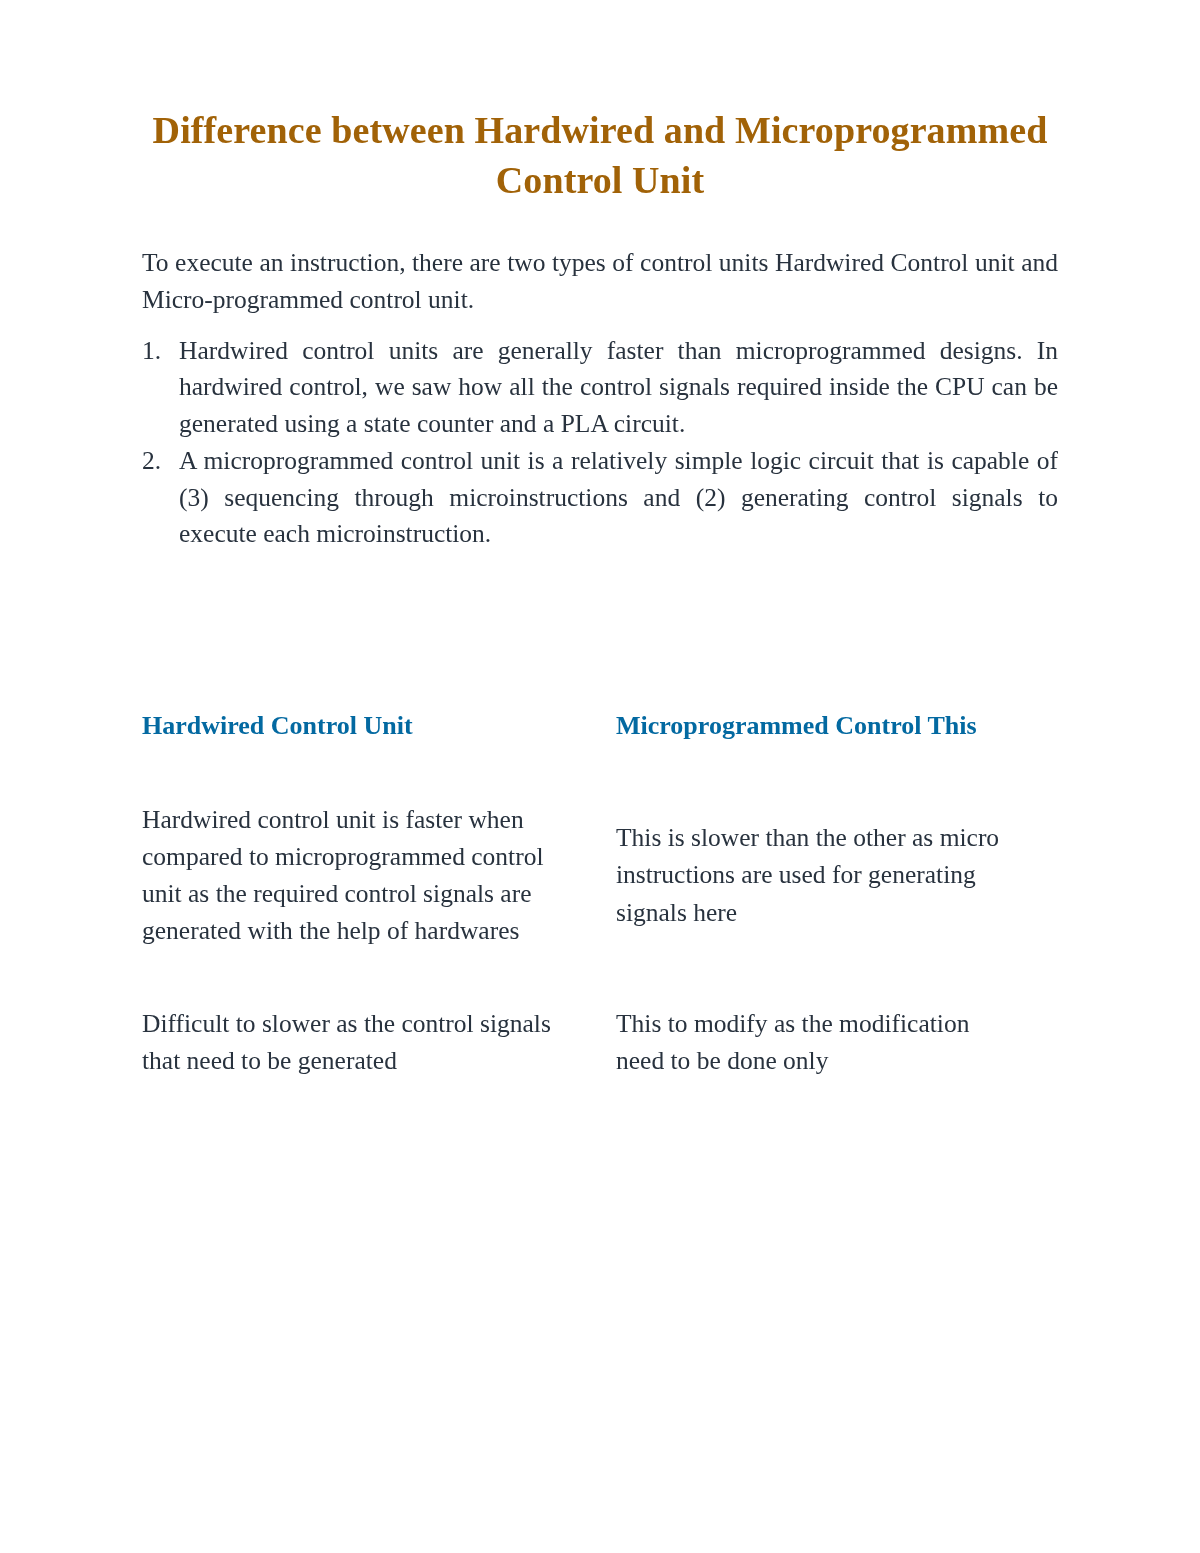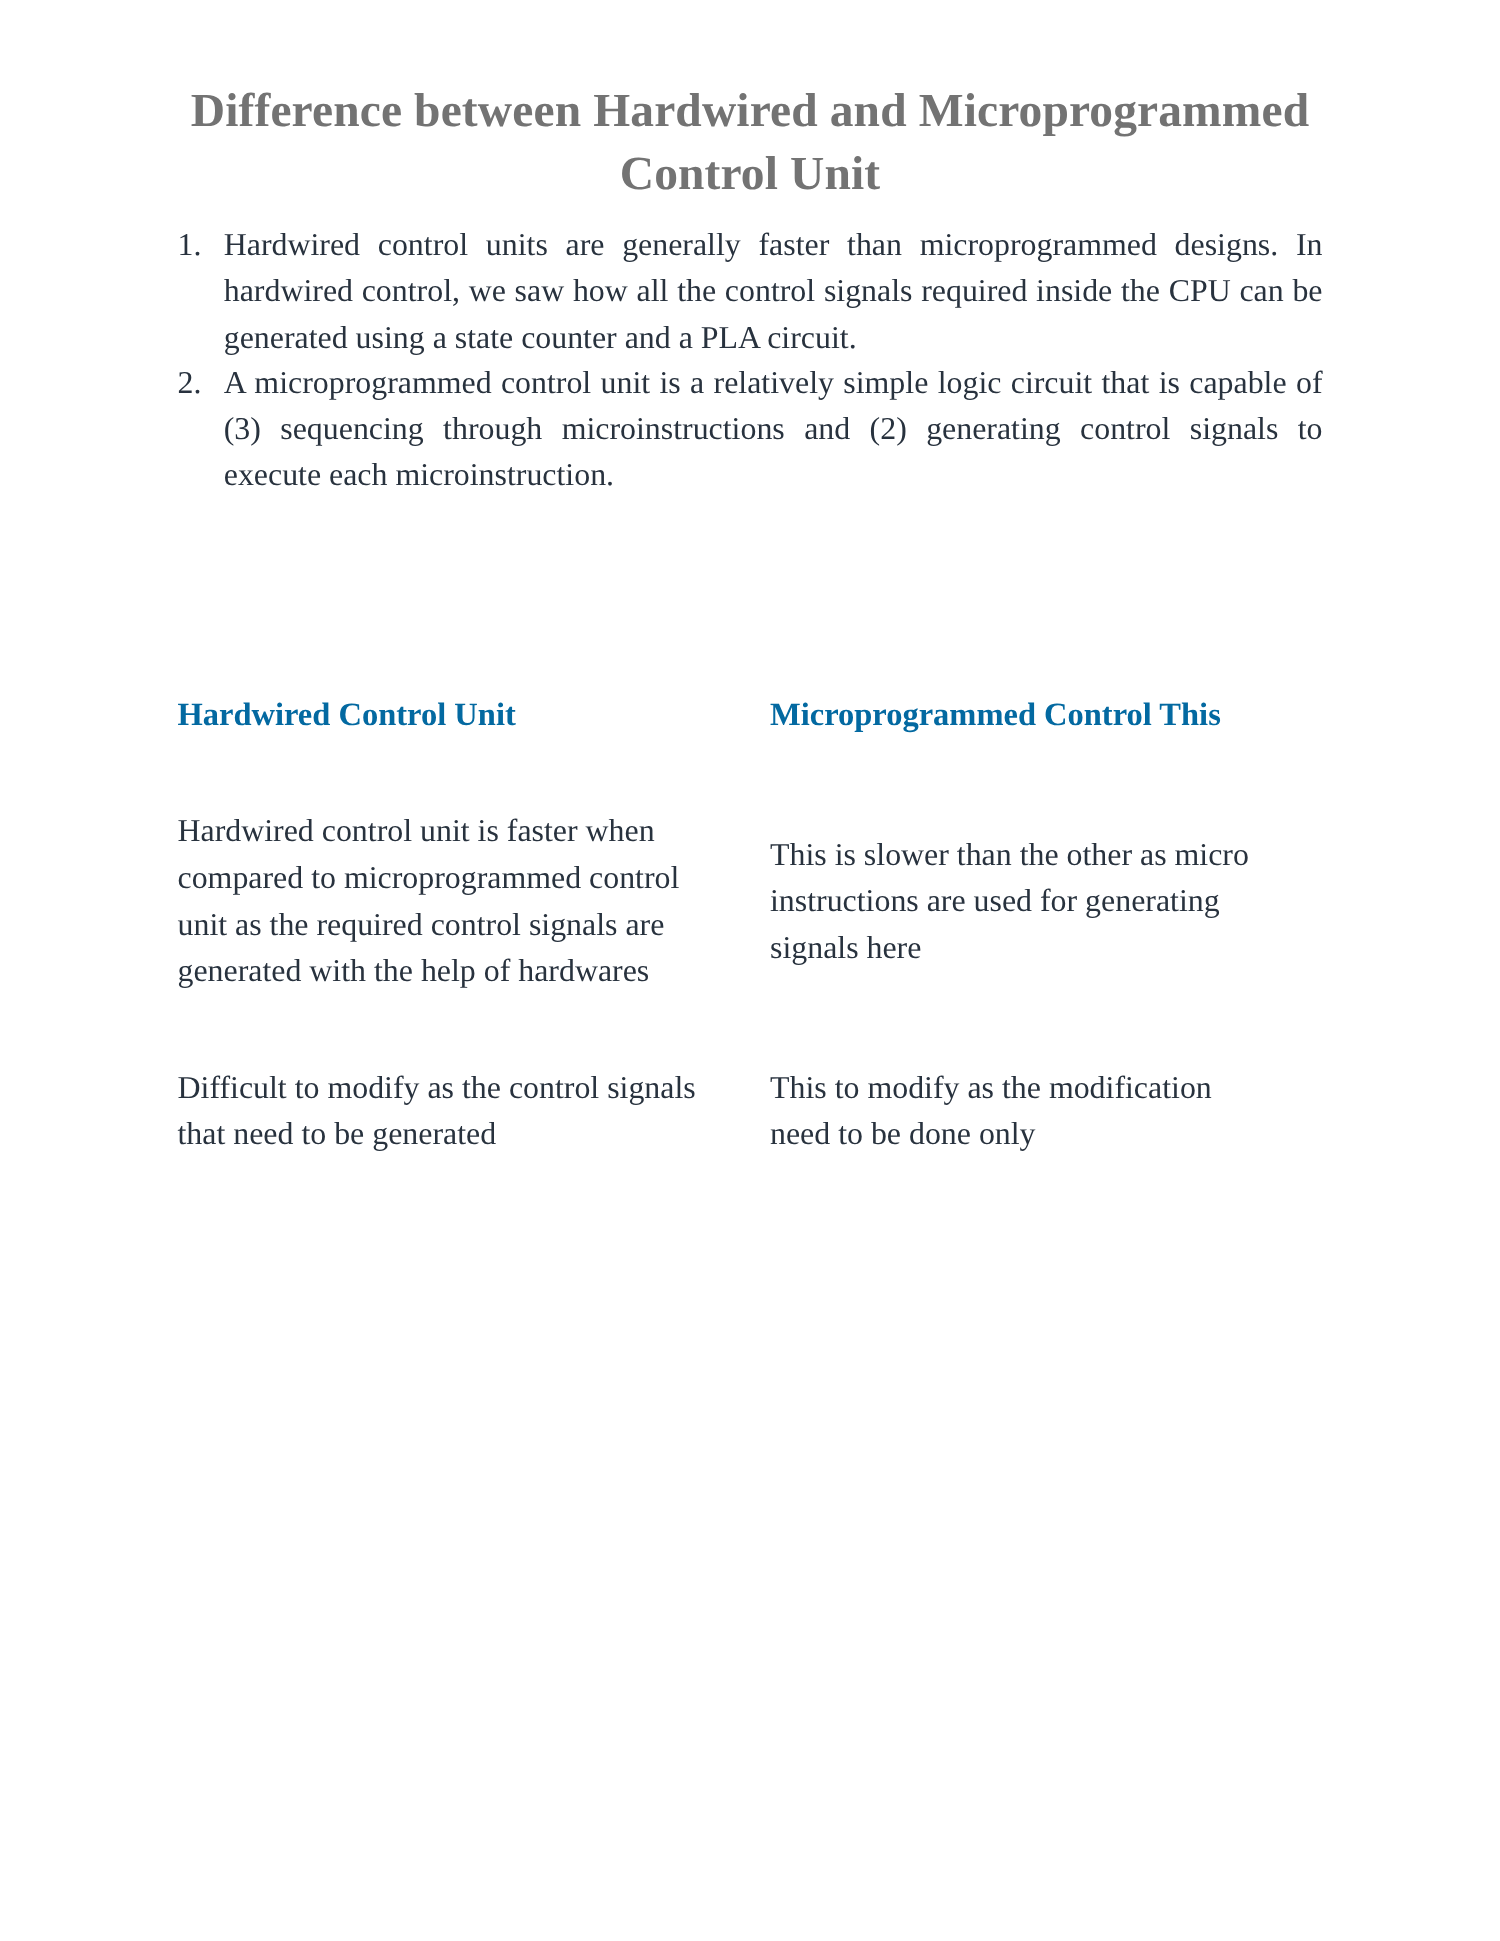--- a/index.html
+++ b/index.html
@@ -20,27 +20,27 @@
     position: relative;
     width: 1200px;
     height: 1553px;
     box-sizing: border-box;
     padding: 0 142px;
   }
 
   
   .doc-title {
     margin: 0;
-    padding-top: 64px;
+    padding-top: 105px;
     text-align: center;
     font-size: 38px;
     font-weight: bold;
     line-height: 1.32;
     letter-spacing: 0.1px;
-    color: #737373;
+    color: #a16207;
   }
 
   
   .intro {
     margin: 0;
     padding-top: 40px;
     font-size: 25.5px;
     line-height: 1.44;
     text-align: justify;
     text-justify: inter-word;
@@ -114,20 +114,21 @@
   .row-2 td { height: 260px; }
   .row-3 td { height: 110px; vertical-align: top; }
 </style>
 </head>
 <body>
 
 <div class="page">
 
   <h1 class="doc-title">Difference between Hardwired and Microprogrammed Control Unit</h1>
 
+  <p class="intro">To execute an instruction, there are two types of control units Hardwired Control unit and Micro-programmed control unit.</p>
 
   <ol class="num-list">
     <li class="num-list-item">
       <span class="marker">1.</span>
       <span class="item-text">Hardwired control units are generally faster than microprogrammed designs. In hardwired control, we saw how all the control signals required inside the CPU can be generated using a state counter and a PLA circuit.</span>
     </li>
     <li class="num-list-item">
       <span class="marker">2.</span>
       <span class="item-text">A microprogrammed control unit is a relatively simple logic circuit that is capable of (3) sequencing through microinstructions and (2) generating control signals to execute each microinstruction.</span>
     </li>
@@ -143,19 +144,19 @@
         <th>Hardwired Control Unit</th>
         <th>Microprogrammed Control This</th>
       </tr>
     </thead>
     <tbody>
       <tr class="row-2">
         <td>Hardwired control unit is faster when compared to microprogrammed control unit as the required control signals are generated with the help of hardwares</td>
         <td>This is slower than the other as micro instructions are used for generating signals here</td>
       </tr>
       <tr class="row-3">
-        <td>Difficult to modify as the control signals that need to be generated</td>
+        <td>Difficult to slower as the control signals that need to be generated</td>
         <td>This to modify as the modification need to be done only</td>
       </tr>
     </tbody>
   </table>
 
 </div>
 
 </body></html>

